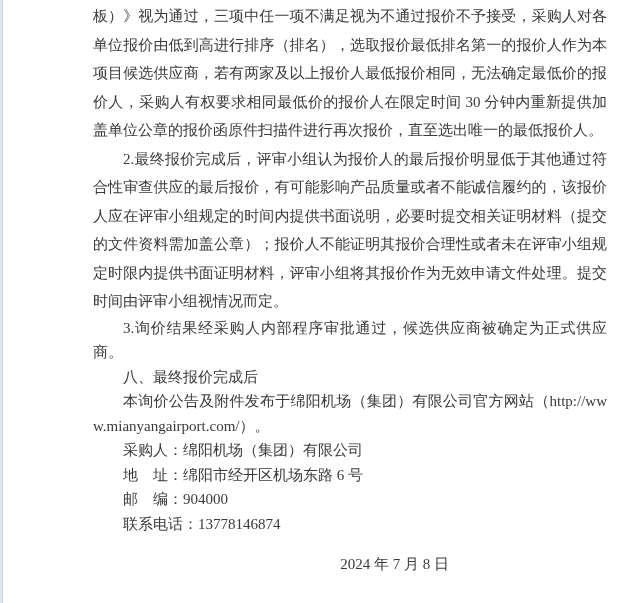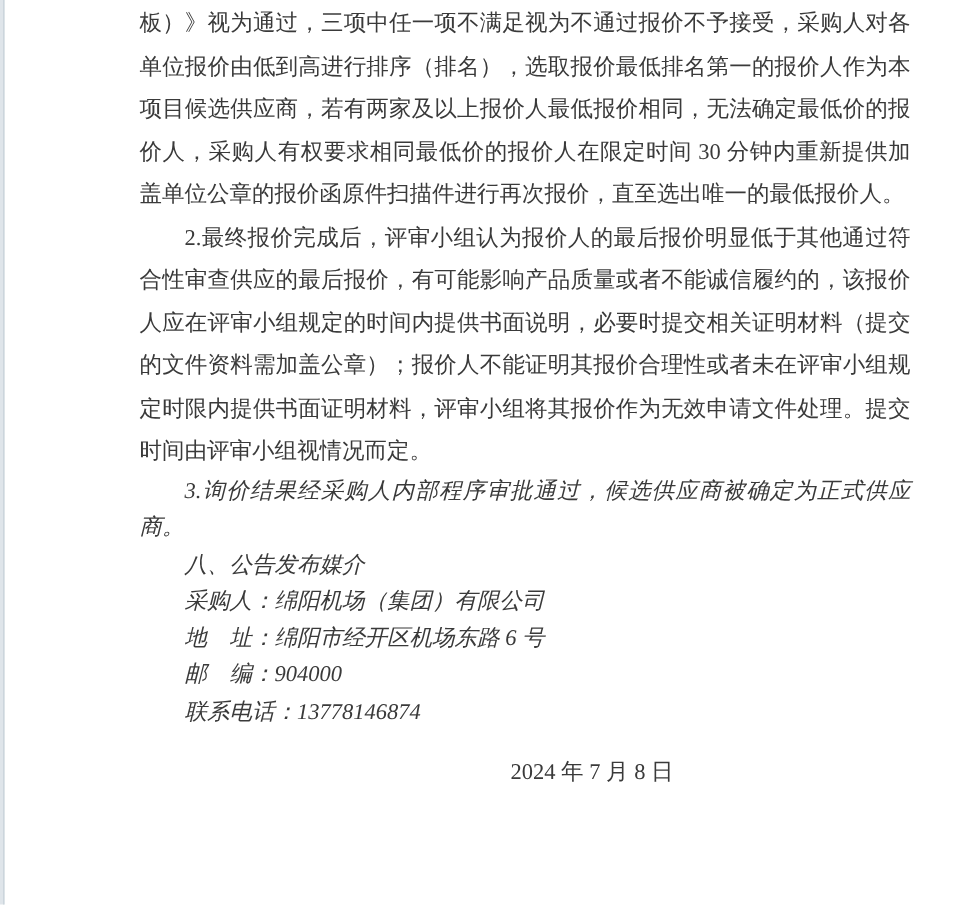--- a/index.html
+++ b/index.html
@@ -22,38 +22,39 @@
     left: 93px; top: 2px;
     width: 514px;
     color: #3a3a3a;
     font-size: 15px;
   }
   .para {
     text-align: justify;
     word-break: break-all;
   }
   .la { line-height: 28.5px; }
-  .lb { line-height: 24.5px; font-style: italic; }
+  .lb { line-height: 24.5px; }
   .ind { text-indent: 2em; }
   .date-line {
     margin-top: 16px;
     text-align: right;
     padding-right: 158px;
     line-height: 24.5px;
     white-space: nowrap;
   }
 </style>
 </head>
 <body>
 
 <div class="edge-strip"></div>
 
 <div class="page">
   <p class="para la">板）》视为通过，三项中任一项不满足视为不通过报价不予接受，采购人对各单位报价由低到高进行排序（排名），选取报价最低排名第一的报价人作为本项目候选供应商，若有两家及以上报价人最低报价相同，无法确定最低价的报价人，采购人有权要求相同最低价的报价人在限定时间 30 分钟内重新提供加盖单位公章的报价函原件扫描件进行再次报价，直至选出唯一的最低报价人。</p>
   <p class="para la ind">2.最终报价完成后，评审小组认为报价人的最后报价明显低于其他通过符合性审查供应的最后报价，有可能影响产品质量或者不能诚信履约的，该报价人应在评审小组规定的时间内提供书面说明，必要时提交相关证明材料（提交的文件资料需加盖公章）；报价人不能证明其报价合理性或者未在评审小组规定时限内提供书面证明材料，评审小组将其报价作为无效申请文件处理。提交时间由评审小组视情况而定。</p>
   <p class="para lb ind">3.询价结果经采购人内部程序审批通过，候选供应商被确定为正式供应商。</p>
-  <p class="para lb ind">八、公告发布媒介</p>
+  <p class="para lb ind">八、最终报价完成后</p>
+  <p class="para lb ind">本询价公告及附件发布于绵阳机场（集团）有限公司官方网站（http://www.mianyangairport.com/）。</p>
   <p class="para lb ind">采购人：绵阳机场（集团）有限公司</p>
   <p class="para lb ind">地　址：绵阳市经开区机场东路 6 号</p>
   <p class="para lb ind">邮　编：904000</p>
   <p class="para lb ind">联系电话：13778146874</p>
   <div class="date-line">2024 年 7 月 8 日</div>
 </div>
 
 </body></html>

